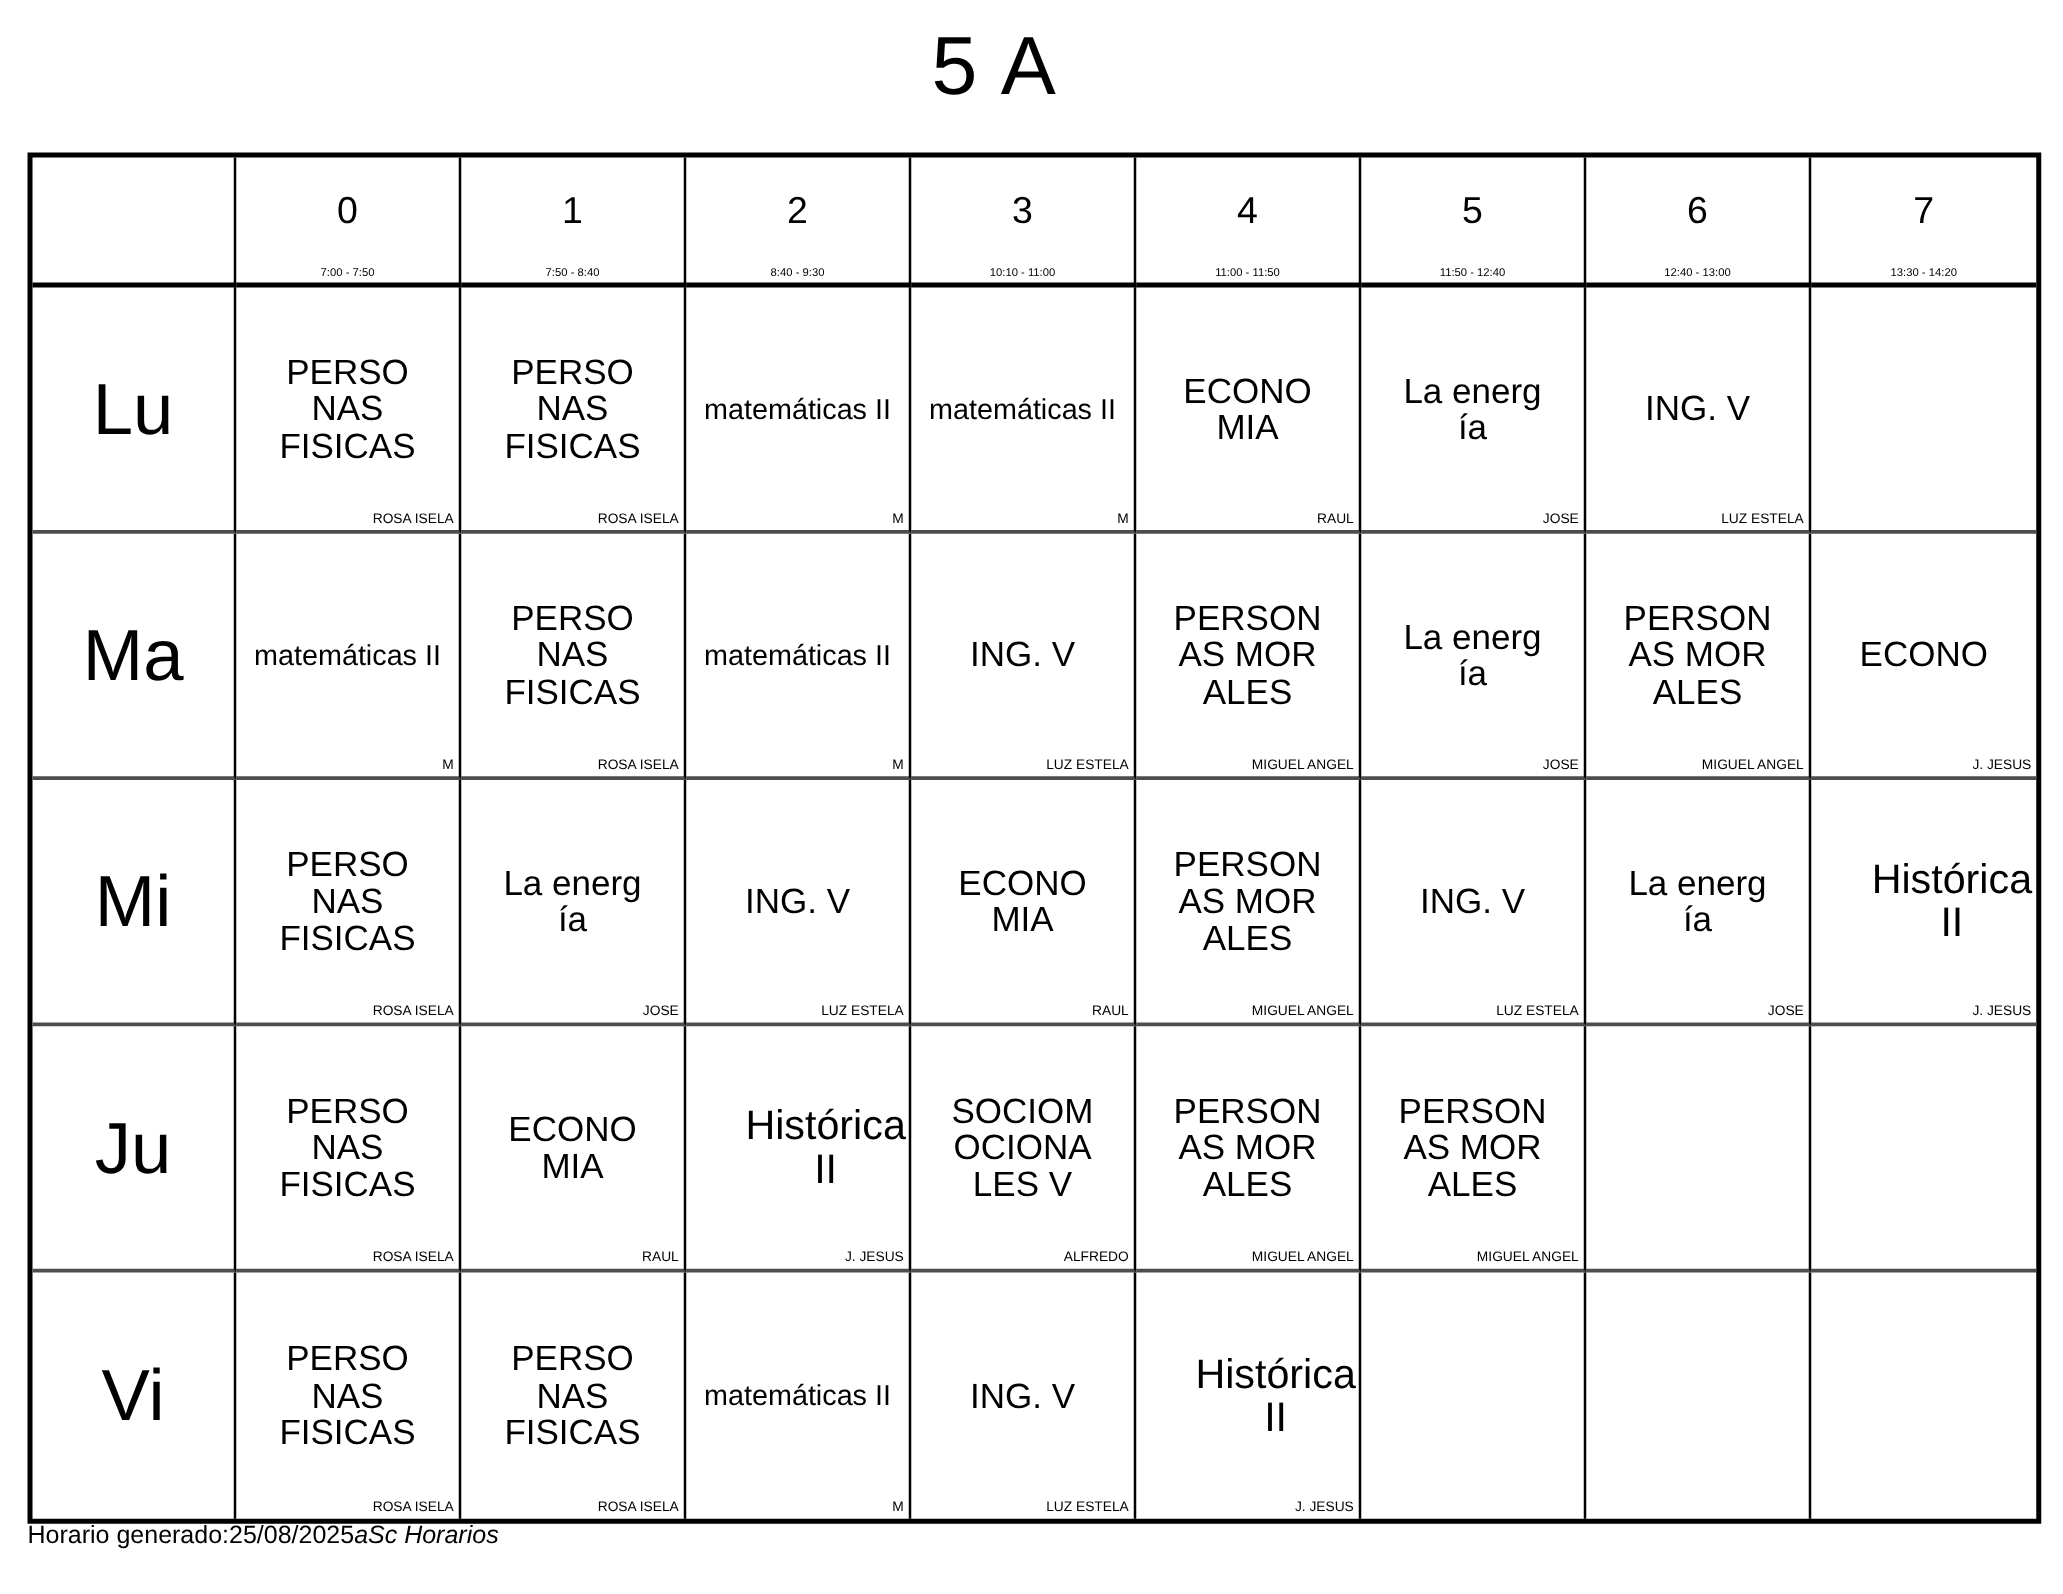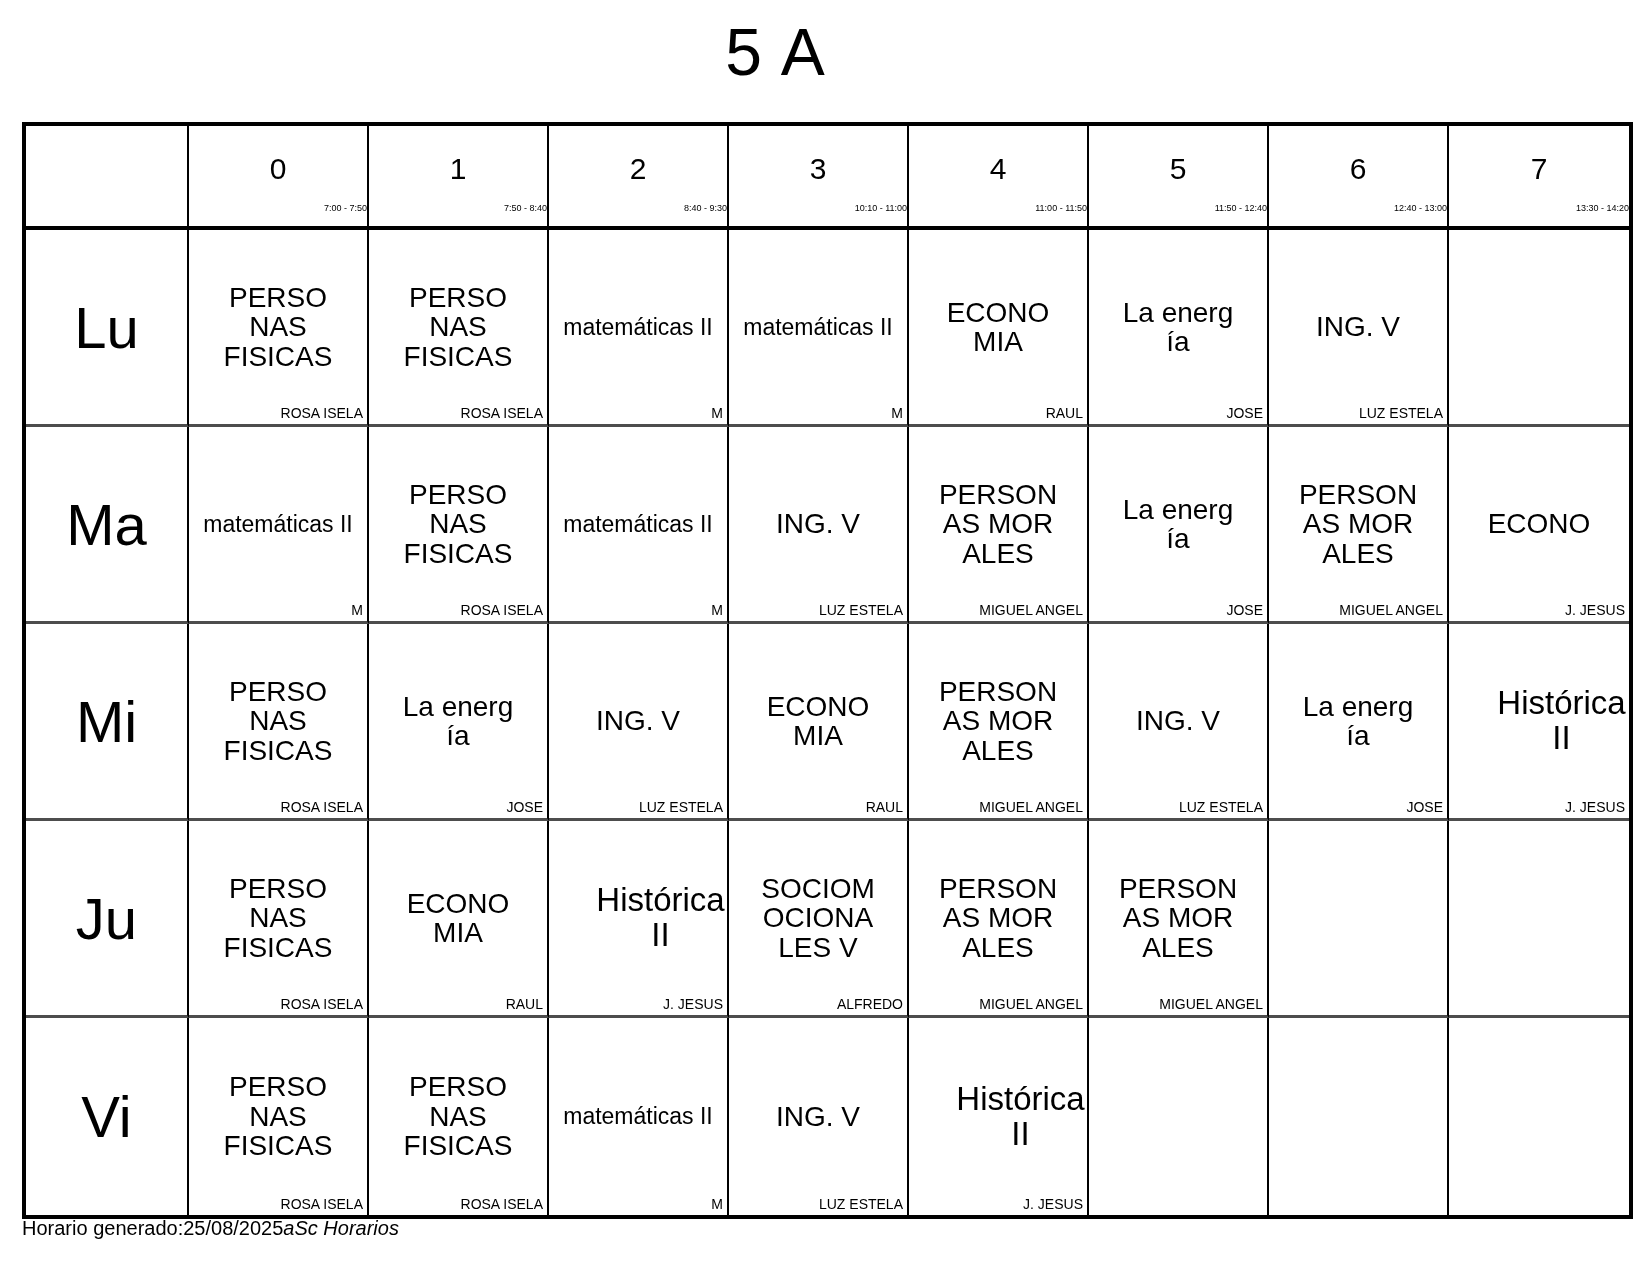--- a/index.html
+++ b/index.html
@@ -4,21 +4,21 @@
 <style>
   html,body{margin:0;padding:0;}
   body{
     width:1650px;height:1275px;position:relative;
     background:#ffffff;color:#000;
     font-family:"Liberation Sans", sans-serif;
     overflow:hidden;
   }
   .title{
     position:absolute;top:14px;left:0;width:1552px;
-    text-align:center;font-size:66px;font-weight:400;letter-spacing:2px;
+    text-align:center;font-size:66px;font-weight:400;letter-spacing:2px;padding-left:20px;
   }
   .tt{
     position:absolute;left:22px;top:122px;
     display:grid;
     grid-template-columns:163px repeat(8,180px);
     grid-template-rows:104px repeat(5,197px);
     border:4px solid #000;
     background:#fff;
   }
   .tt > div{
@@ -26,39 +26,39 @@
     border-bottom:3px solid #4d4d4d;
     position:relative;
     box-sizing:border-box;
   }
   .tt > div:nth-child(9n){border-right:none;}
   .tt > div:nth-child(-n+9){border-bottom:4px solid #000;}
   .tt > div:nth-child(n+46){border-bottom:none;}
   .hcell{display:flex;align-items:center;justify-content:center;}
   .pnum{font-size:30px;font-weight:400;margin-bottom:14px;}
   .ptime{
-    position:absolute;bottom:13px;left:0;width:100%;
-    text-align:right;font-size:9px;letter-spacing:0px;color:#000;
+    position:absolute;bottom:3px;left:0;width:100%;
+    text-align:center;font-size:9px;letter-spacing:0px;color:#000;
   }
   .daycell{
     display:flex;align-items:center;justify-content:center;
     font-size:58px;font-weight:400;
   }
   .subject{
     position:absolute;left:0;top:0;right:0;bottom:0;
     display:flex;align-items:center;justify-content:center;
     text-align:center;white-space:pre-line;line-height:1.05;
     overflow:visible;
   }
   .sz-lg{font-size:28px;}
   .sz-md{font-size:33px;padding-left:45px;}
   .sz-sm{font-size:23px;}
   .teacher{
     position:absolute;right:4px;bottom:3px;
-    font-size:14px;white-space:nowrap;margin-left:33px;
+    font-size:11px;white-space:nowrap;margin-left:33px;
   }
   .footer{
     position:absolute;left:22px;top:1217px;width:1603px;
     display:flex;justify-content:flex-start;
     font-size:20px;
   }
   .brand{font-style:italic;}
 </style>
 </head>
 <body>

